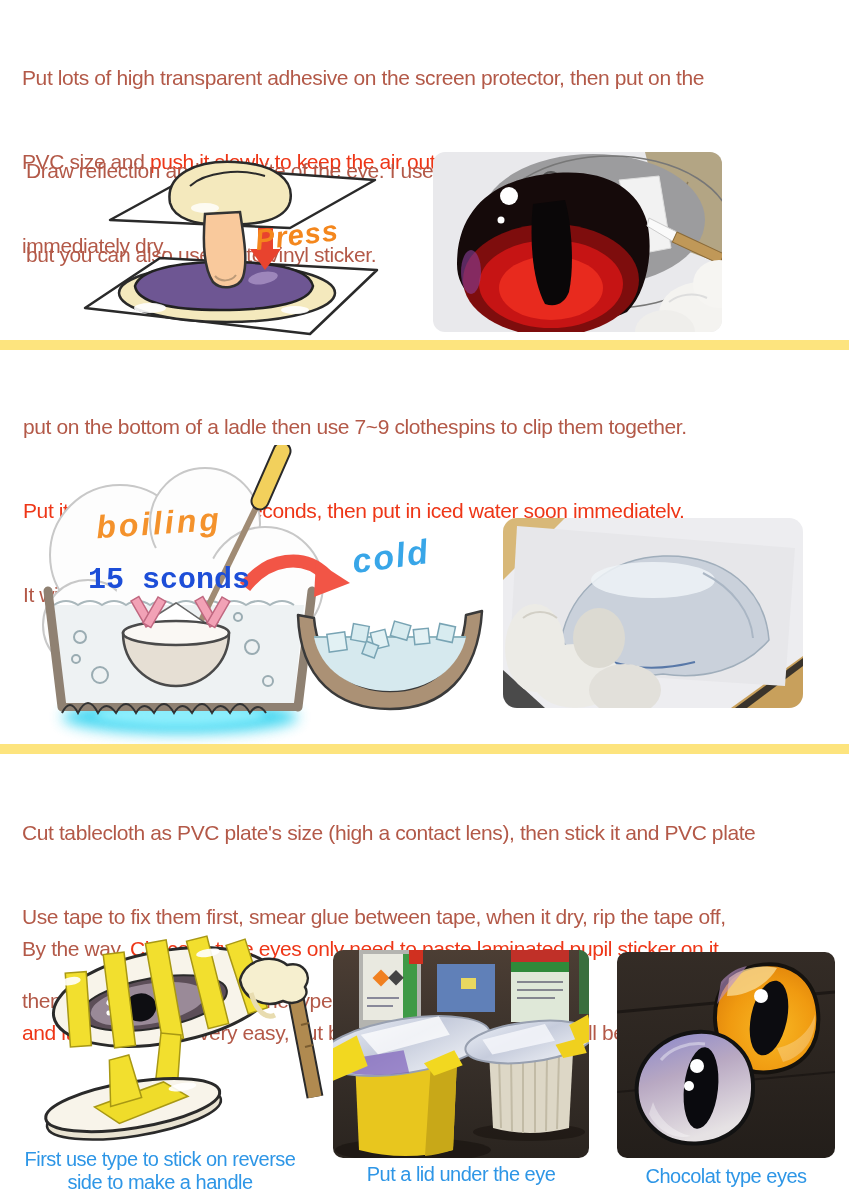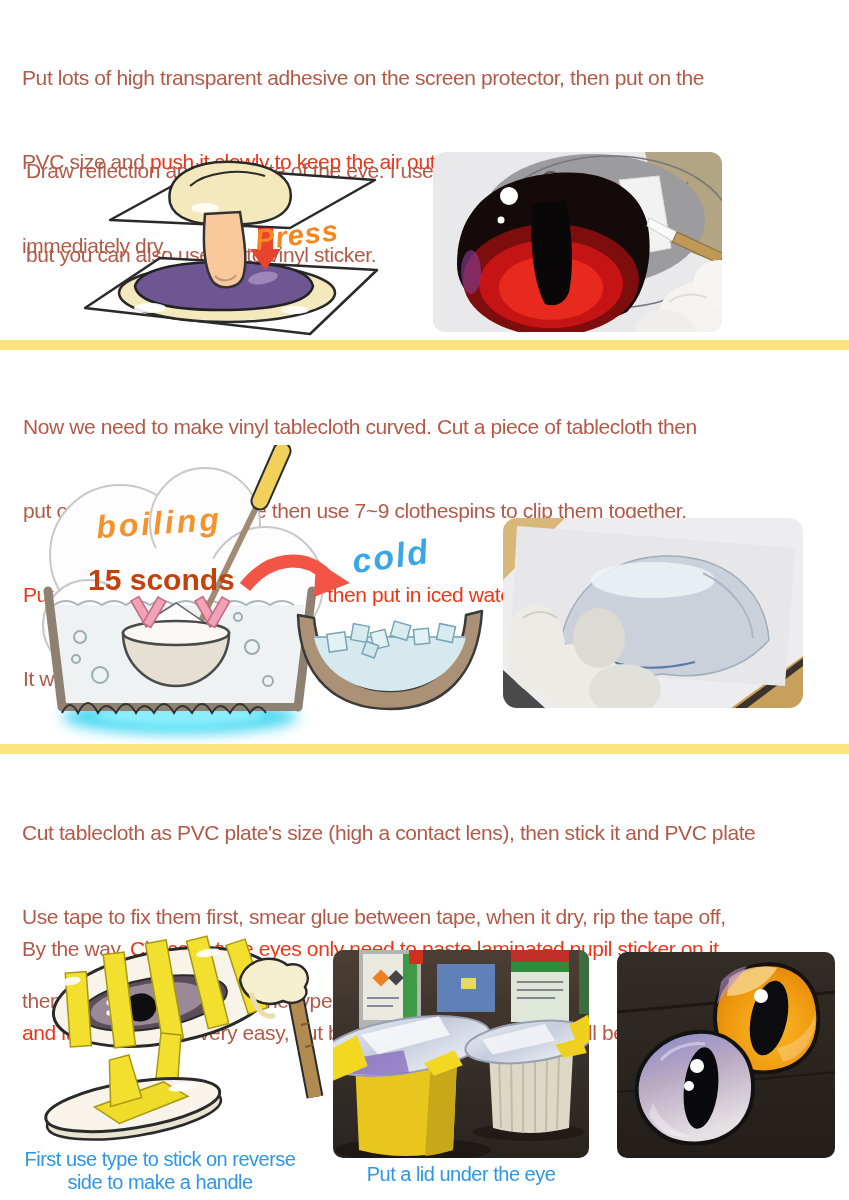--- a/index.html
+++ b/index.html
@@ -8,21 +8,21 @@
   .para{position:absolute;white-space:pre;font-size:21px;line-height:28px;letter-spacing:-0.4px;color:#b35948;}
   .para .line{display:block;height:28px;}
   .t-body{color:#b35948;}
   .t-red{color:#ee3617;}
   .divider{position:absolute;left:0;width:849px;height:10px;background:#fde47e;}
   .photo{position:absolute;border-radius:12px;overflow:hidden;}
   .illus{position:absolute;}
   .annot{position:absolute;font-style:italic;font-weight:bold;}
   .annot-press{left:255px;top:219px;font-size:29px;color:#f4871d;transform:rotate(-7deg);letter-spacing:1px;}
   .annot-boiling{left:96px;top:505px;font-size:32px;color:#f4922c;transform:rotate(-4deg);letter-spacing:3px;}
-  .annot-seconds{left:88px;top:563px;font-size:30px;color:#c2410c;font-family:Liberation Sans, sans-serif;font-style:normal;letter-spacing:0;}
+  .annot-seconds{left:88px;top:563px;font-size:30px;color:#1d4ed8;font-family:Liberation Mono, monospace;font-style:normal;letter-spacing:0;}
   .annot-cold{left:352px;top:537px;font-size:34px;color:#38a6e8;transform:rotate(-8deg);letter-spacing:2px;}
   .caption{position:absolute;color:#2e96e6;font-size:20px;line-height:23px;letter-spacing:-0.5px;text-align:center;}
   .cap-left{left:10px;top:1148px;width:300px;}
   .cap-mid{left:333px;top:1163px;width:256px;}
   .cap-right{left:612px;top:1165px;width:228px;}
   svg{display:block;}
 </style>
 </head>
 <body>
 
@@ -97,21 +97,20 @@
         <ellipse cx="232" cy="180" rx="30" ry="22" fill="#efeeeb"></ellipse>
         <ellipse cx="286" cy="132" rx="26" ry="24" fill="#f6f5f2"></ellipse>
         <path d="M236,150 C246,142 262,140 274,146" fill="none" stroke="#ddd" stroke-width="2"></path>
       </g>
     </svg>
   </div>
 
   <div class="divider" style="top:340px;"></div>
 
   <div class="para" style="left:23px;top:357px;">
-    <span class="line"><span class="t-body">Now we need to make vinyl tablecloth curved. Cut a piece of tablecloth then</span></span>
     <span class="line"><span class="t-body">put on the bottom of a ladle then use 7~9 clothespins to clip them together.</span></span>
     <span class="line"><span class="t-red">Put it in boiling water 15 seconds, then put in iced water soon immediately.</span></span>
     <span class="line"><span class="t-body">It will curved completely.</span></span>
   </div>
 
   <div class="illus" style="left:10px;top:445px;width:490px;height:300px;">
     <svg width="490" height="300" viewBox="0 0 490 300">
       <g fill="#fdfdfd" stroke="#c8c8c8" stroke-width="2">
         <circle cx="110" cy="110" r="70"></circle>
           <circle cx="195" cy="78" r="55"></circle>
@@ -358,14 +357,15 @@
         <path d="M44,108 C54,96 72,90 88,92" fill="none" stroke="#ffffff" stroke-width="3" opacity="0.4"></path>
       </g>
     </svg>
   </div>
 
   <div class="caption cap-left">
     <span class="line" style="display:block">First use type to stick on reverse</span>
     <span class="line" style="display:block">side to make a handle</span>
   </div>
   <div class="caption cap-mid">Put a lid under the eye</div>
+  <div class="caption cap-right">Chocolat type eyes</div>
 
 </div>
 
 </body></html>

